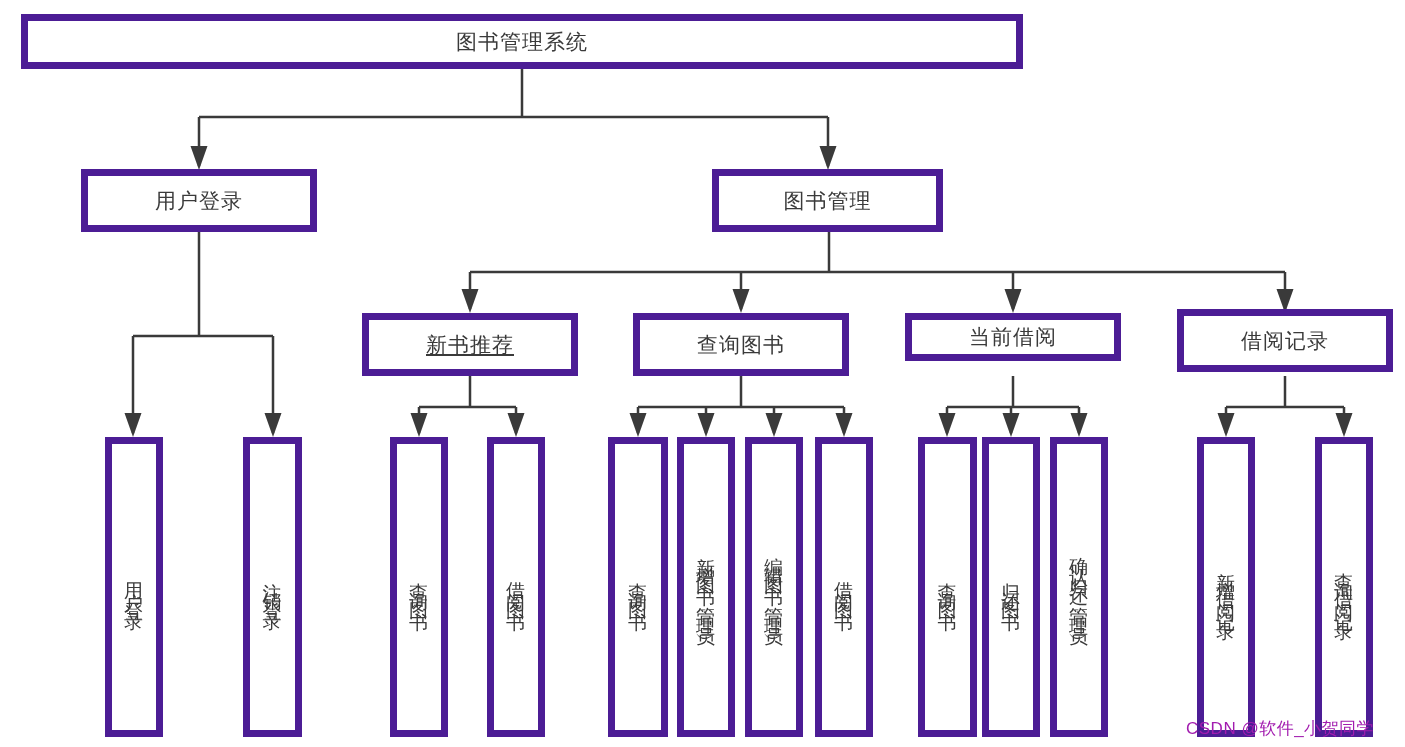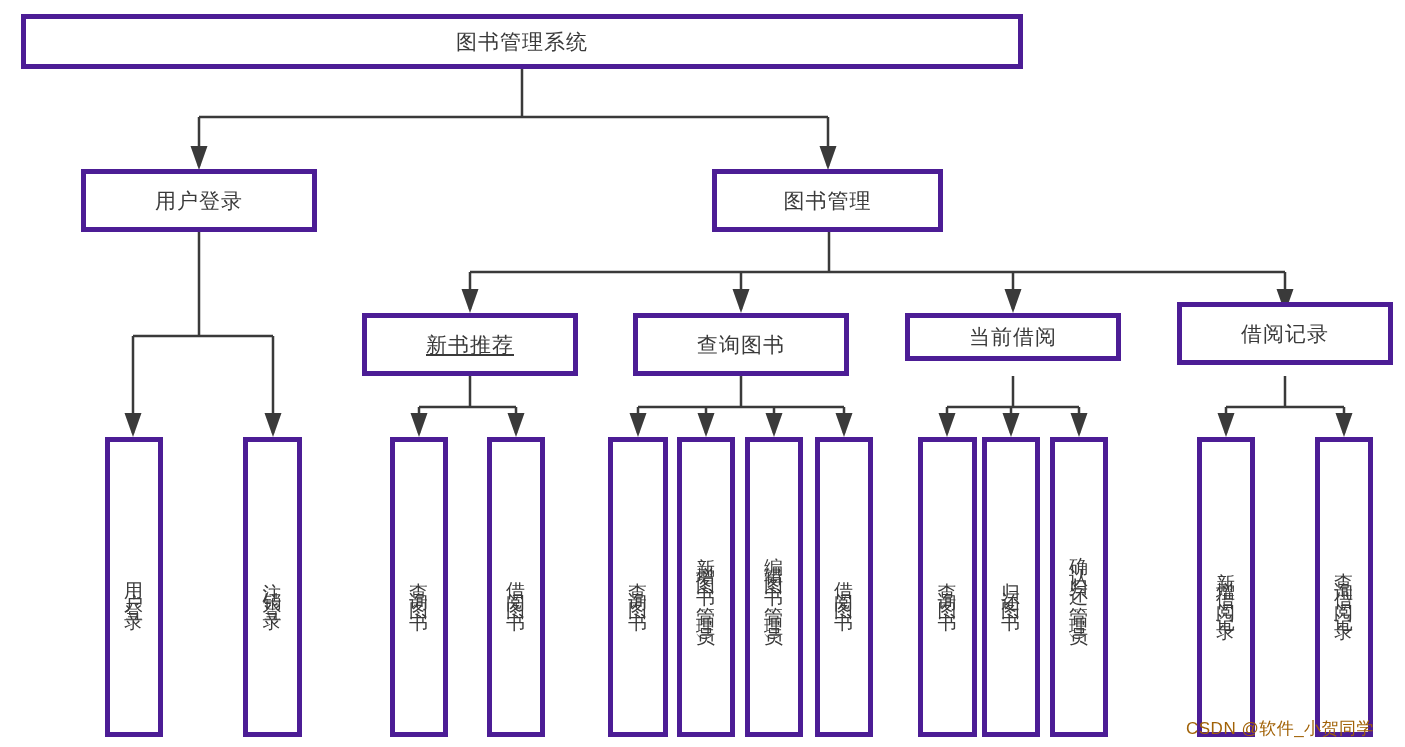--- a/index.html
+++ b/index.html
@@ -17,21 +17,21 @@
   }
   .wires {
     position: absolute;
     left: 0;
     top: 0;
     pointer-events: none;
   }
   .node {
     position: absolute;
     box-sizing: border-box;
-    border: 5px solid #4c1d95;
+    border: 7px solid #4c1d95;
     background: #ffffff;
     display: flex;
     align-items: center;
     justify-content: center;
     color: #3a3a3a;
   }
   .node.h span {
     font-size: 21px;
     letter-spacing: 1px;
     white-space: nowrap;
@@ -42,21 +42,21 @@
     font-size: 19px;
     letter-spacing: 10px;
     line-height: 1;
     white-space: nowrap;
   }
   .watermark {
     position: absolute;
     left: 1186px;
     top: 717px;
     font-size: 17px;
-    color: #a16207;
+    color: #a21caf;
     letter-spacing: 0.5px;
     white-space: nowrap;
     z-index: 5;
   }
 </style>
 </head>
 <body>
 
 <div class="canvas">
 
@@ -106,21 +106,21 @@
 
   <div class="node h" style="left:362px; top:313px; width:216px; height:63px;text-decoration:underline;">
     <span>新书推荐</span>
   </div>
   <div class="node h" style="left:633px; top:313px; width:216px; height:63px;">
     <span>查询图书</span>
   </div>
   <div class="node h" style="left:905px; top:313px; width:216px; height:48px;">
     <span>当前借阅</span>
   </div>
-  <div class="node h" style="left:1177px; top:302px; width:216px; height:63px;">
+  <div class="node h" style="left:1177px; top:309px; width:216px; height:63px;">
     <span>借阅记录</span>
   </div>
 
   <div class="node v" style="left:105px; top:437px; width:58px; height:300px;">
     <span>用户登录</span>
   </div>
   <div class="node v" style="left:243px; top:437px; width:59px; height:300px;">
     <span>注销登录</span>
   </div>
 

